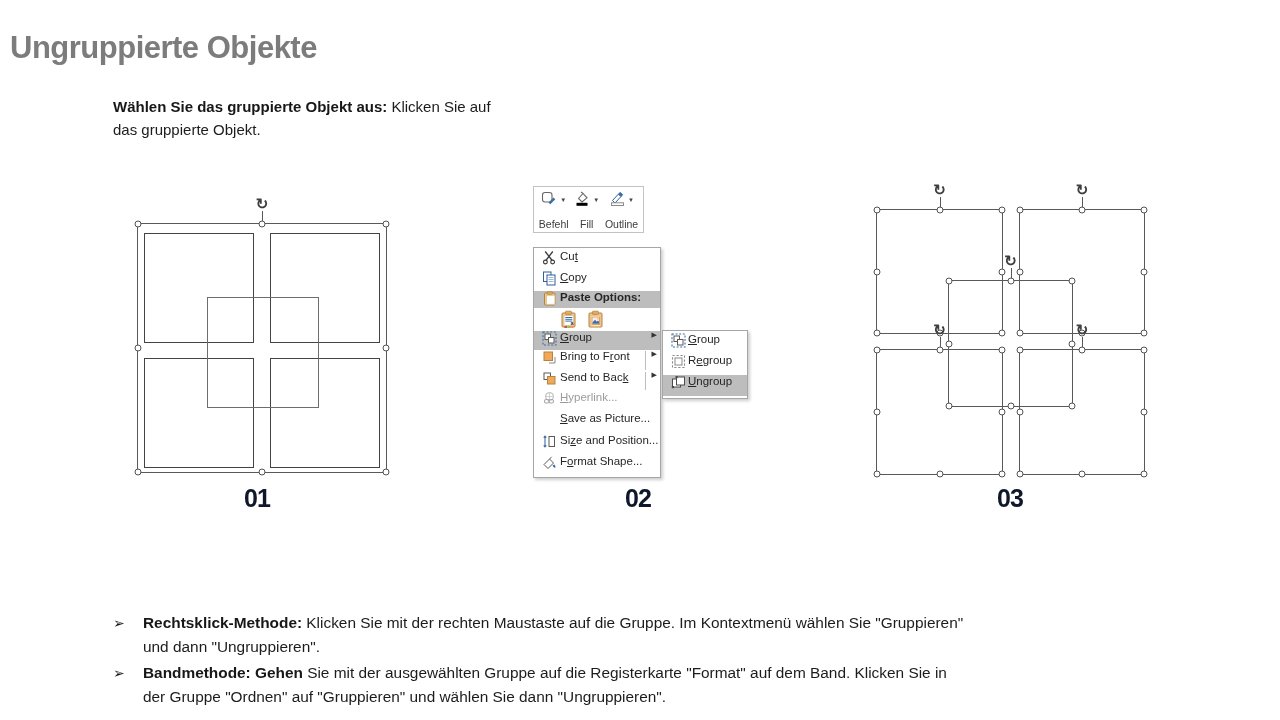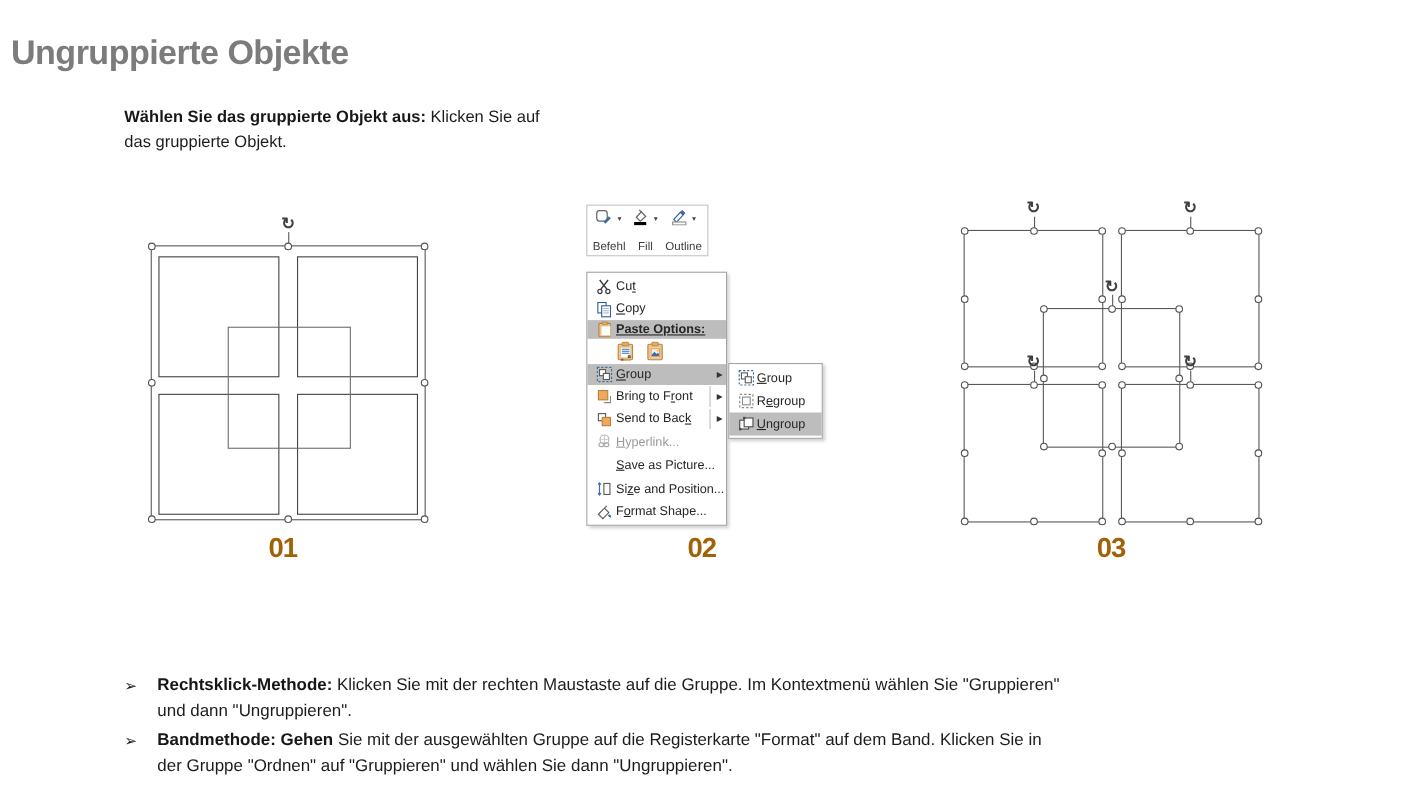--- a/index.html
+++ b/index.html
@@ -22,45 +22,45 @@
   .h {
     position:absolute; width:7px; height:7px; border:1px solid #525252;
     background:#fff; border-radius:50%; transform:translate(-50%,-50%);
   }
   .rot-line { position:absolute; left:50%; top:-13px; width:1px; height:13px; background:#595959; }
   .rot-icon {
     position:absolute; left:50%; top:-28px; transform:translateX(-50%);
     font-size:15px; line-height:1; color:#3f3f3f; font-weight:bold;
   }
   .fig-label { position:absolute; width:60px; text-align:center; font-size:25px;
-    font-weight:bold; color:#a16207; letter-spacing:-1px; }
+    font-weight:bold; color:#0f172a; letter-spacing:-1px; }
 
   
   .mini-toolbar {
     position:absolute; left:533px; top:186px; width:111px; height:47px;
     background:#fff; border:1px solid #c3c3c3; display:flex; align-items:stretch;
     justify-content:space-around; padding:3px 2px 1px 2px;
   }
   .mt-item { display:flex; flex-direction:column; align-items:center; justify-content:space-between; cursor:default; }
   .mt-icon-wrap { display:flex; align-items:center; gap:2px; height:20px; }
   .mt-drop { font-size:6px; color:#444; }
   .mt-label { font-size:10.5px; color:#3c3c3c; padding-bottom:1px; }
 
   
   .menu {
     position:absolute; left:533px; top:247px; width:128px; background:#fff;
     border:1px solid #a6a6a6; box-shadow:2px 2px 3px rgba(0,0,0,0.2);
     padding:2px 0; font-size:11.5px; color:#262626;
   }
-  .mrow { position:relative; display:flex; align-items:center; padding-left:5px; }
+  .mrow { position:relative; display:flex; align-items:flex-start; padding-left:5px; }
   .mrow.hl { background:#bdbdbd; }
   .mrow.disabled .mlabel { color:#9b9b9b; }
   .mic { width:21px; display:flex; justify-content:center; align-items:center; flex:none; }
   .mlabel { white-space:nowrap; }
-  .mlabel.semibold { font-weight:600;text-decoration:underline; }
+  .mlabel.semibold { font-weight:600; }
   u { text-decoration:underline; }
   .arr { position:absolute; right:3px; font-size:7px; color:#333; }
   .vsep { position:absolute; right:14px; top:1px; bottom:1px; width:1px; background:#bdbdbd; }
   .paste-btns { display:flex; gap:9px; padding-left:26px; align-items:center; }
   .paste-btn { display:flex; align-items:center; justify-content:center; }
 
   .submenu {
     position:absolute; left:662px; top:330px; width:86px; background:#fff;
     border:1px solid #a6a6a6; box-shadow:2px 2px 3px rgba(0,0,0,0.2);
     padding:2px 0; font-size:11.5px; color:#262626;

